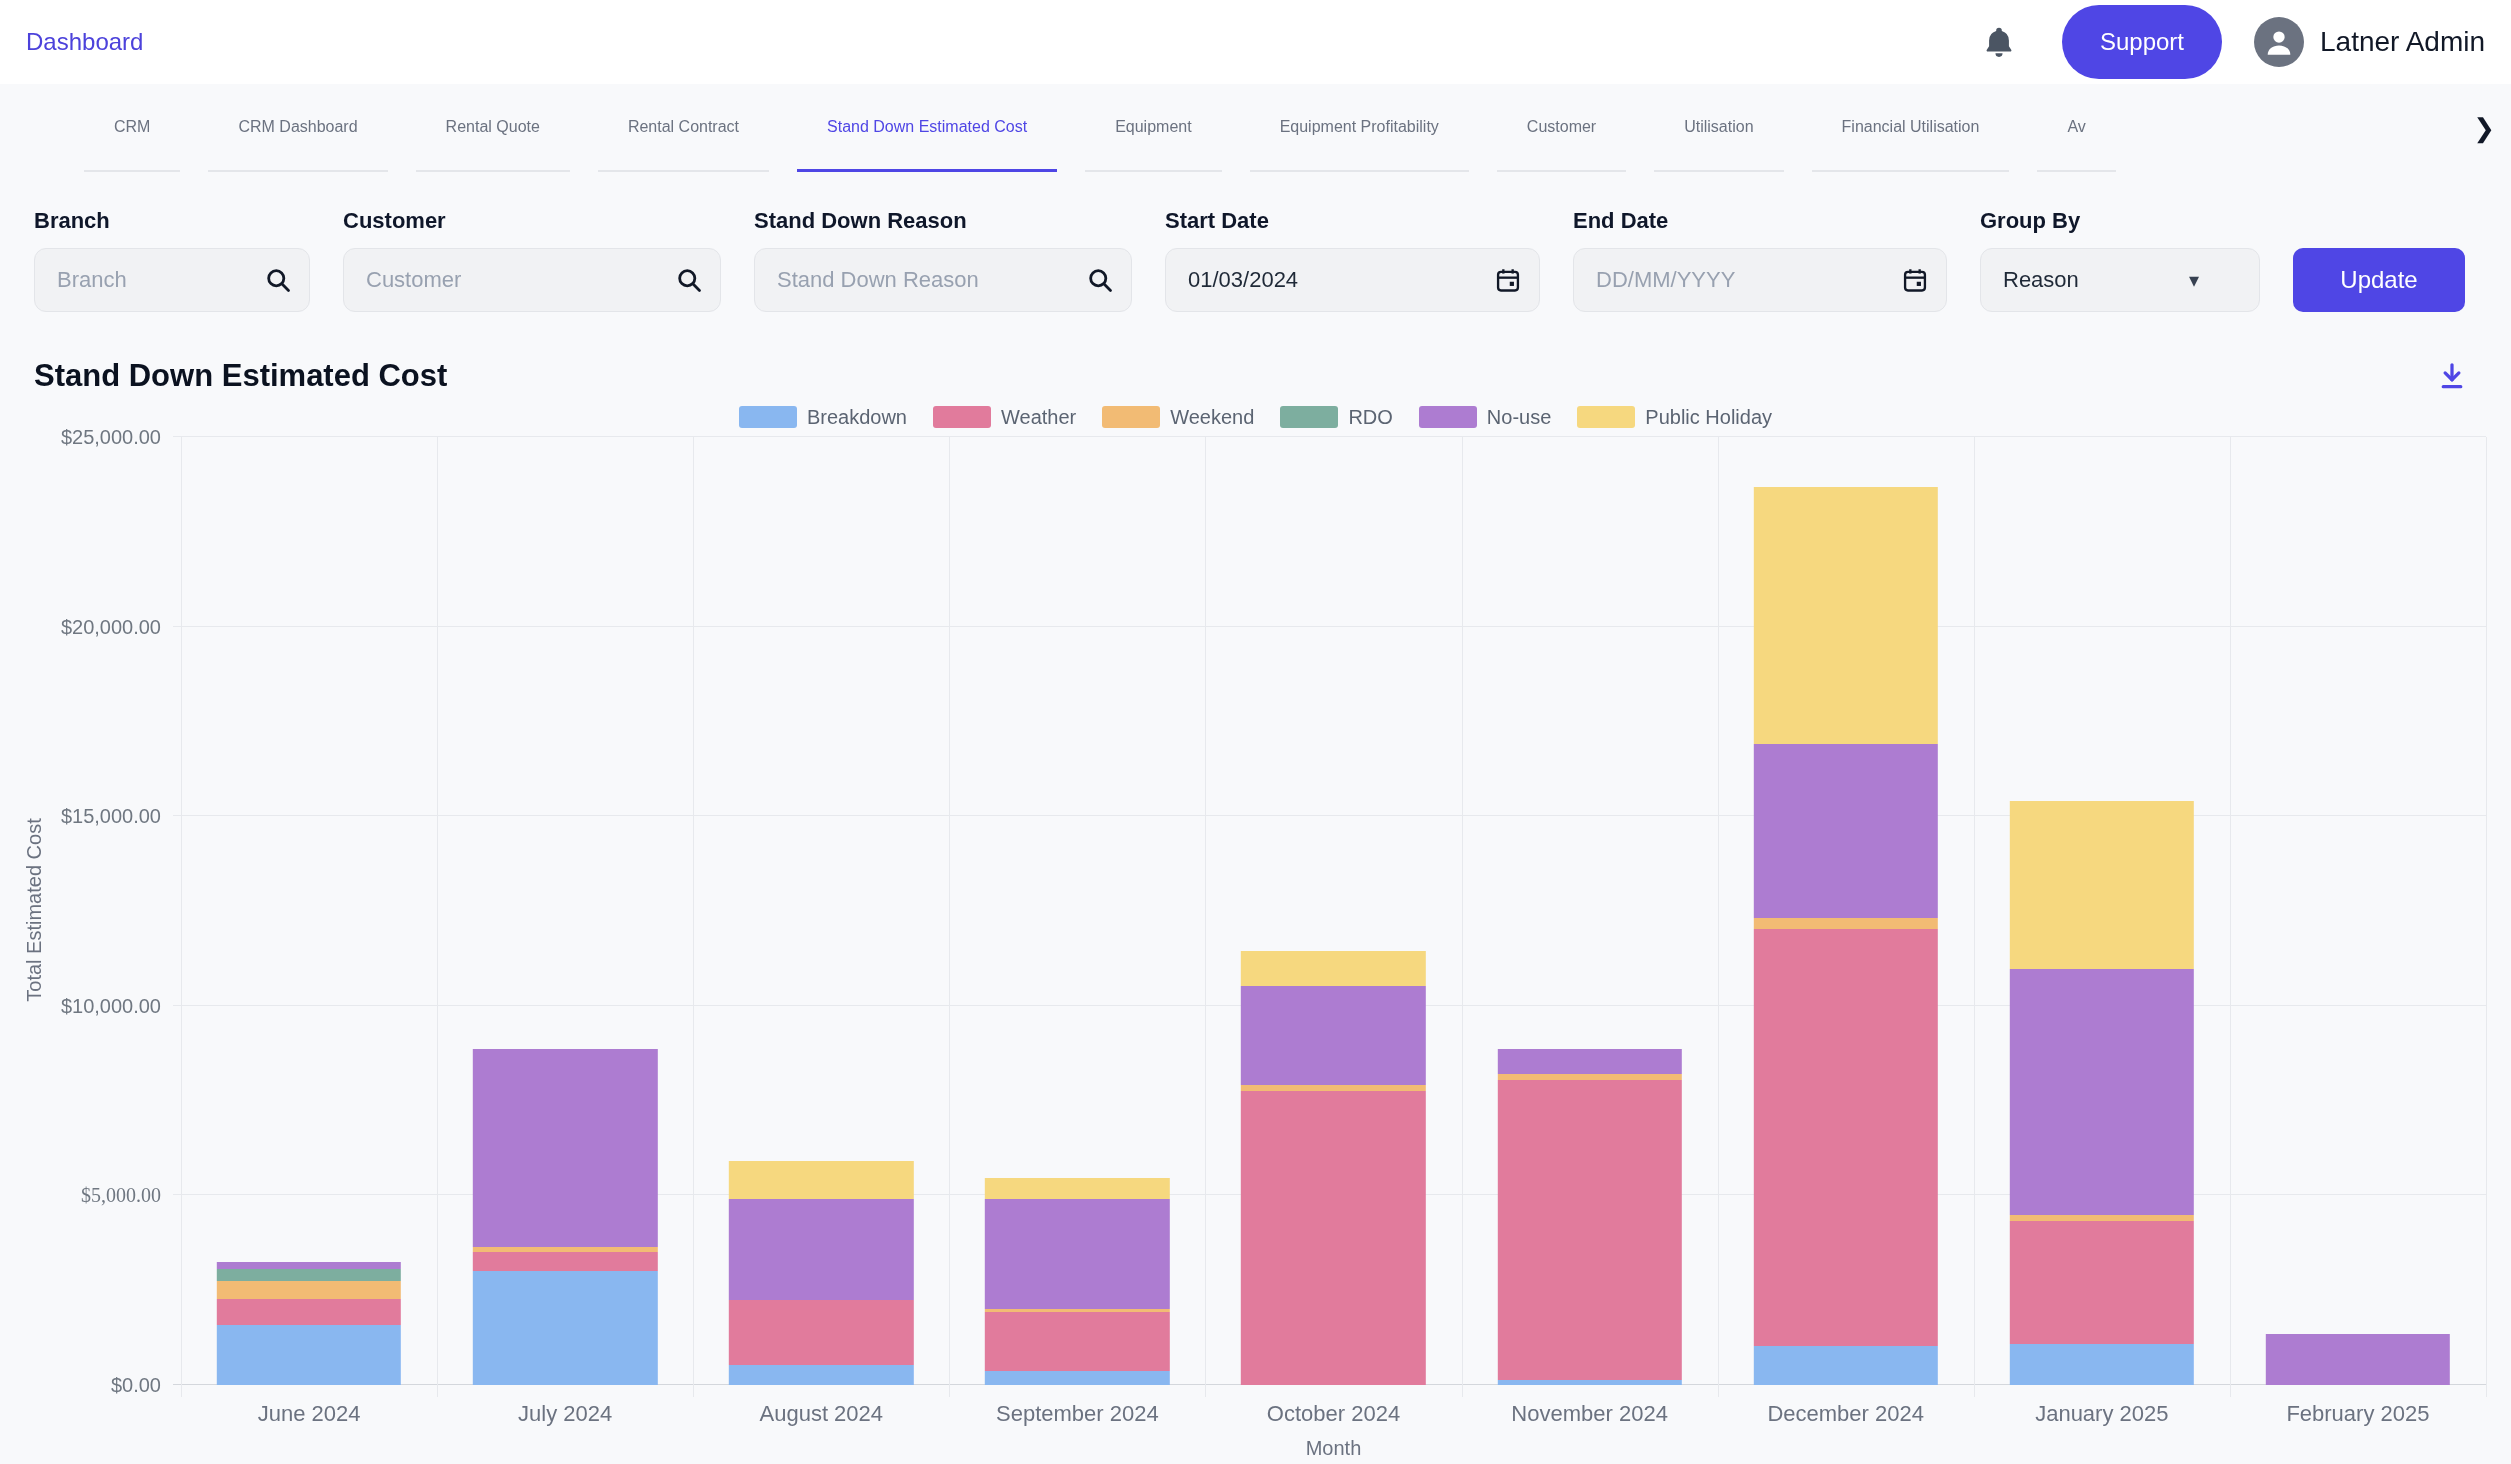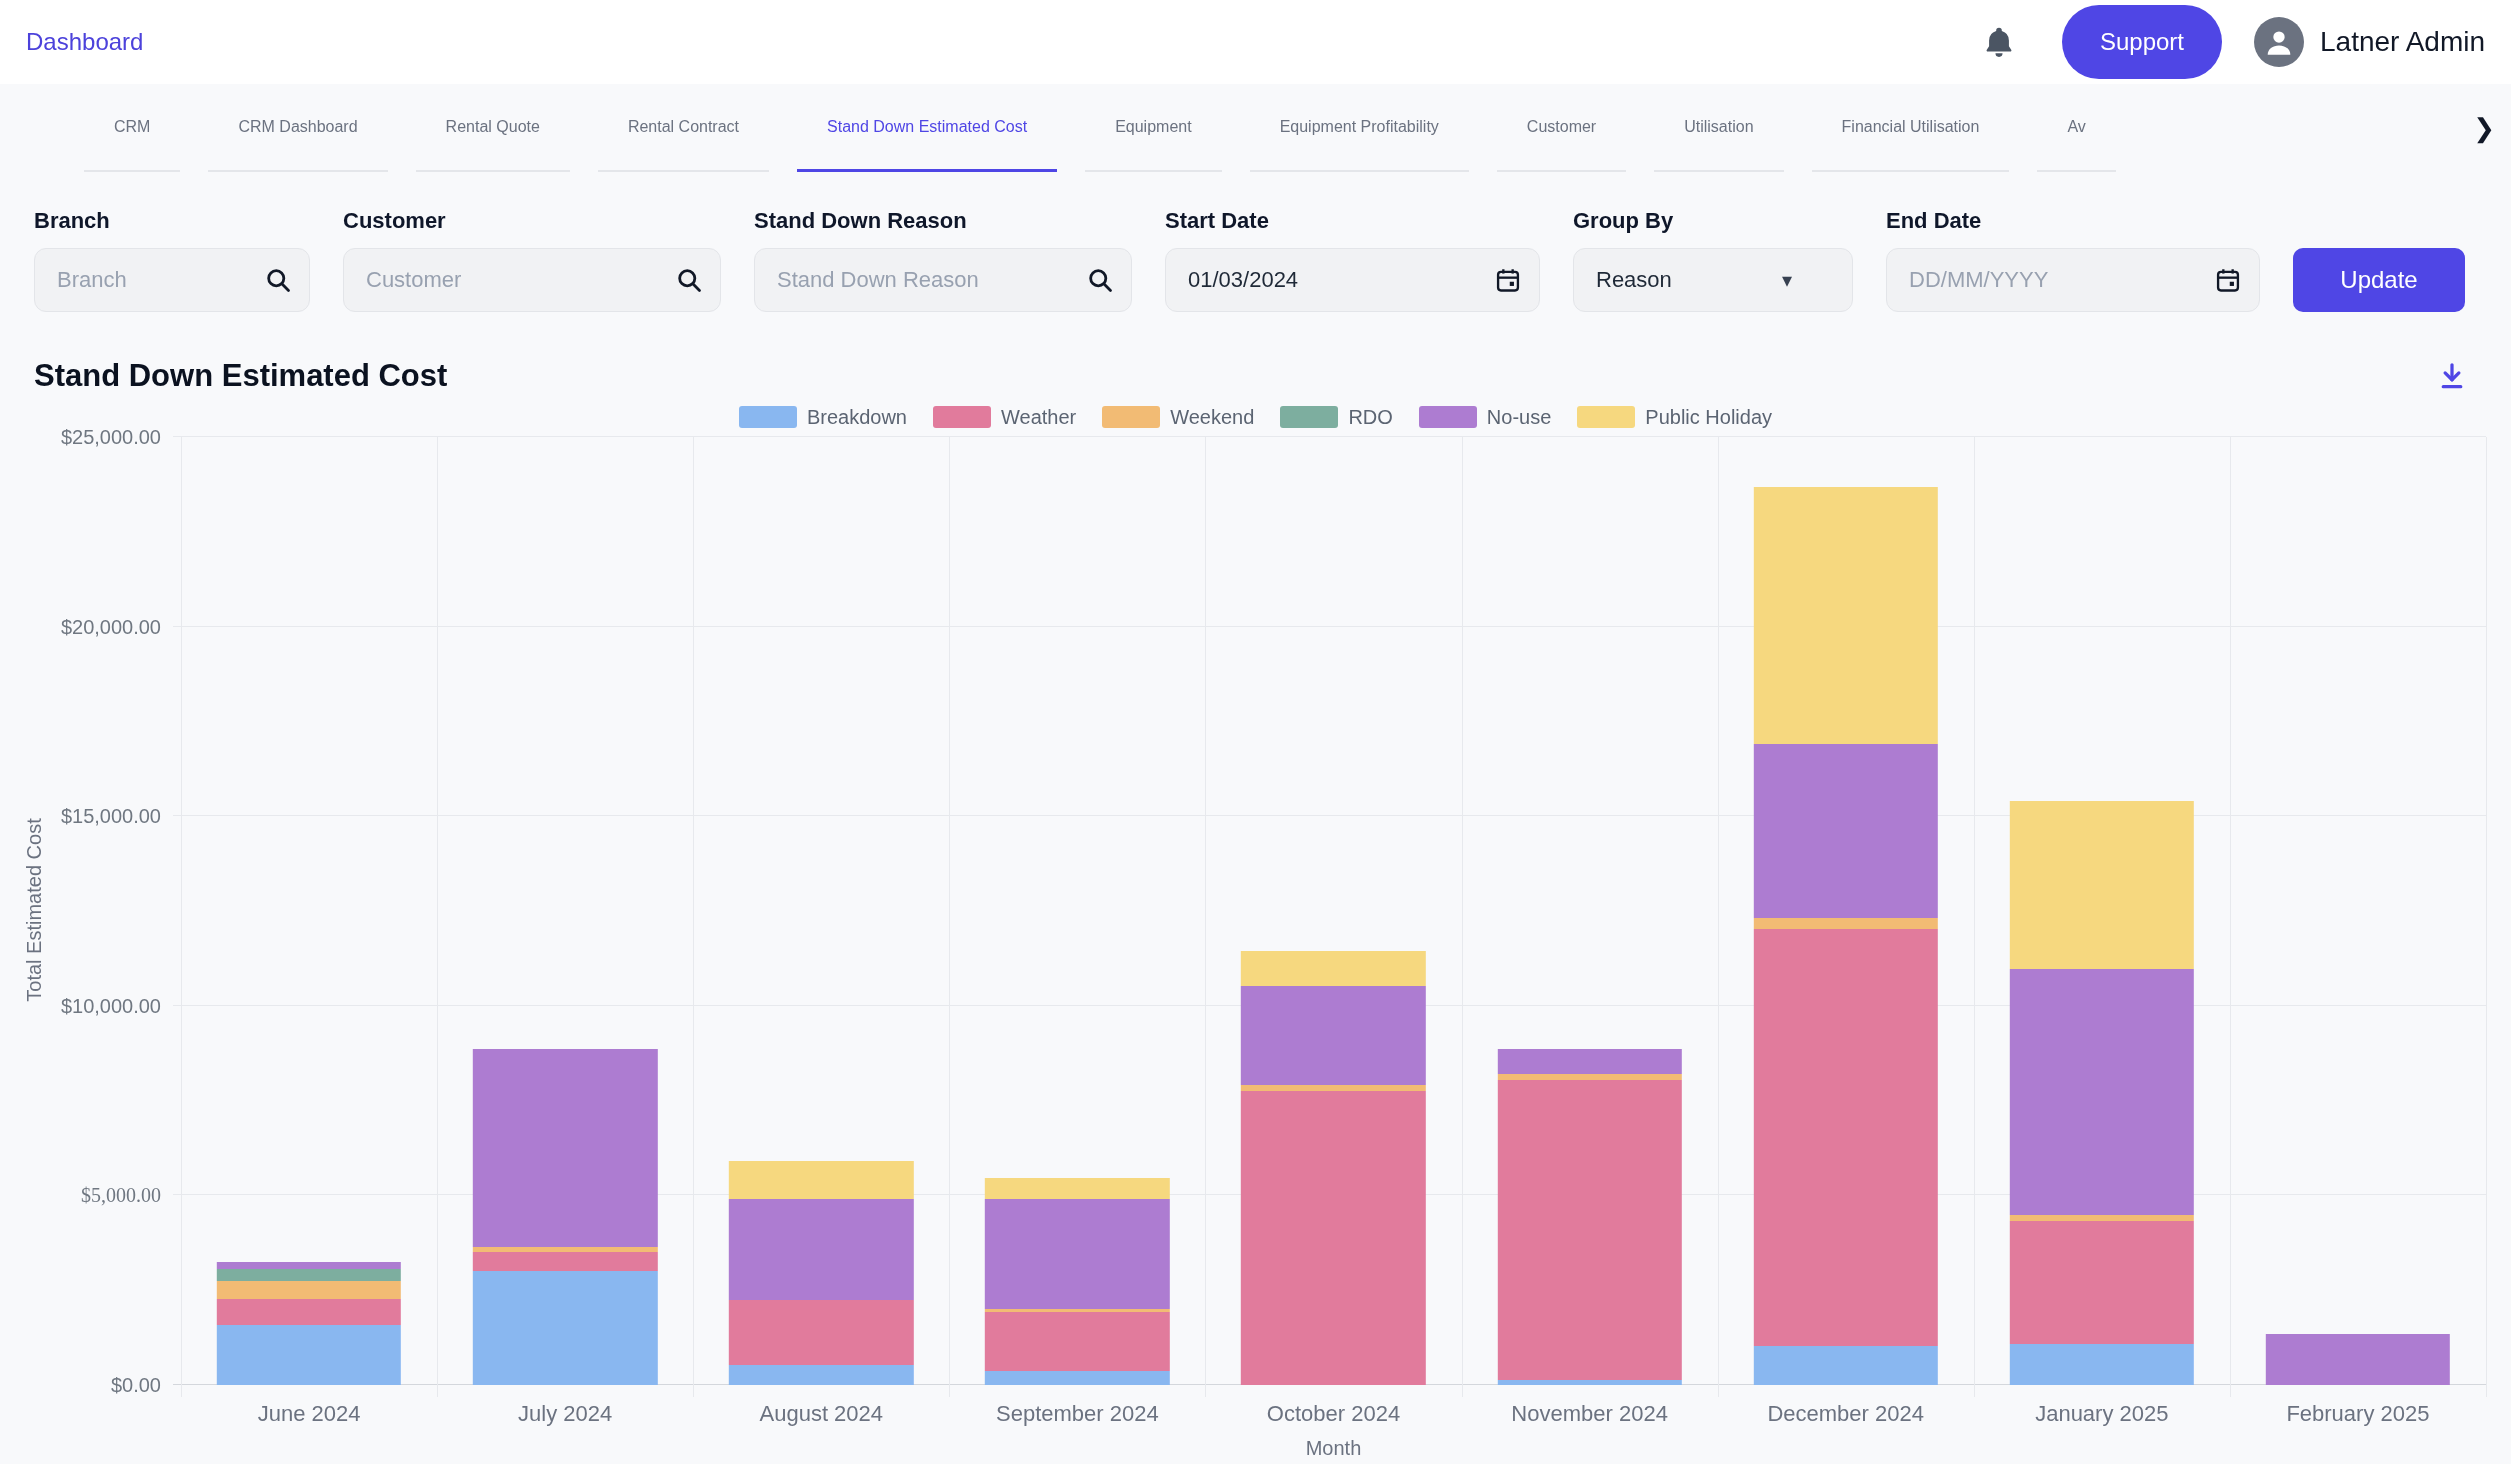--- a/index.html
+++ b/index.html
@@ -149,40 +149,40 @@
         <input type="text" value="01/03/2024" style="">
         <svg class="icon-right" viewBox="0 0 24 24" fill="none" stroke="currentColor" stroke-width="2">
           <rect x="3.5" y="5" width="17" height="16" rx="2.5"></rect>
             <line x1="3.5" y1="10" x2="20.5" y2="10"></line>
           <line x1="8" y1="2.8" x2="8" y2="6.5"></line>
             <line x1="16" y1="2.8" x2="16" y2="6.5"></line>
           <rect x="13.5" y="13.5" width="3.6" height="3.6" fill="currentColor" stroke="none"></rect>
         </svg>
       </div>
     </div>
-    <div class="field w-group">
-      <label class="field-label">Group By</label>
-      <div class="control">
-        <div class="select-box">
-          <span>Reason</span>
-          <span class="select-caret">▾</span>
-        </div>
-      </div>
-    </div>
     <div class="field w-end">
       <label class="field-label">End Date</label>
       <div class="control">
         <input type="text" placeholder="DD/MM/YYYY" style="">
         <svg class="icon-right" viewBox="0 0 24 24" fill="none" stroke="currentColor" stroke-width="2">
           <rect x="3.5" y="5" width="17" height="16" rx="2.5"></rect>
             <line x1="3.5" y1="10" x2="20.5" y2="10"></line>
           <line x1="8" y1="2.8" x2="8" y2="6.5"></line>
             <line x1="16" y1="2.8" x2="16" y2="6.5"></line>
           <rect x="13.5" y="13.5" width="3.6" height="3.6" fill="currentColor" stroke="none"></rect>
         </svg>
+      </div>
+    </div>
+    <div class="field w-group">
+      <label class="field-label">Group By</label>
+      <div class="control">
+        <div class="select-box">
+          <span>Reason</span>
+          <span class="select-caret">▾</span>
+        </div>
       </div>
     </div>
     <button class="update-btn">Update</button>
   </section>
 
   <div class="section-head">
     <h2 class="section-title">Stand Down Estimated Cost</h2>
     <svg class="download-icon" viewBox="0 0 24 24" fill="none" stroke="currentColor" stroke-width="2.6" stroke-linecap="round" stroke-linejoin="round">
       <line x1="12" y1="3" x2="12" y2="15"></line>
         <polyline points="6.5 9.5 12 15 17.5 9.5"></polyline>

